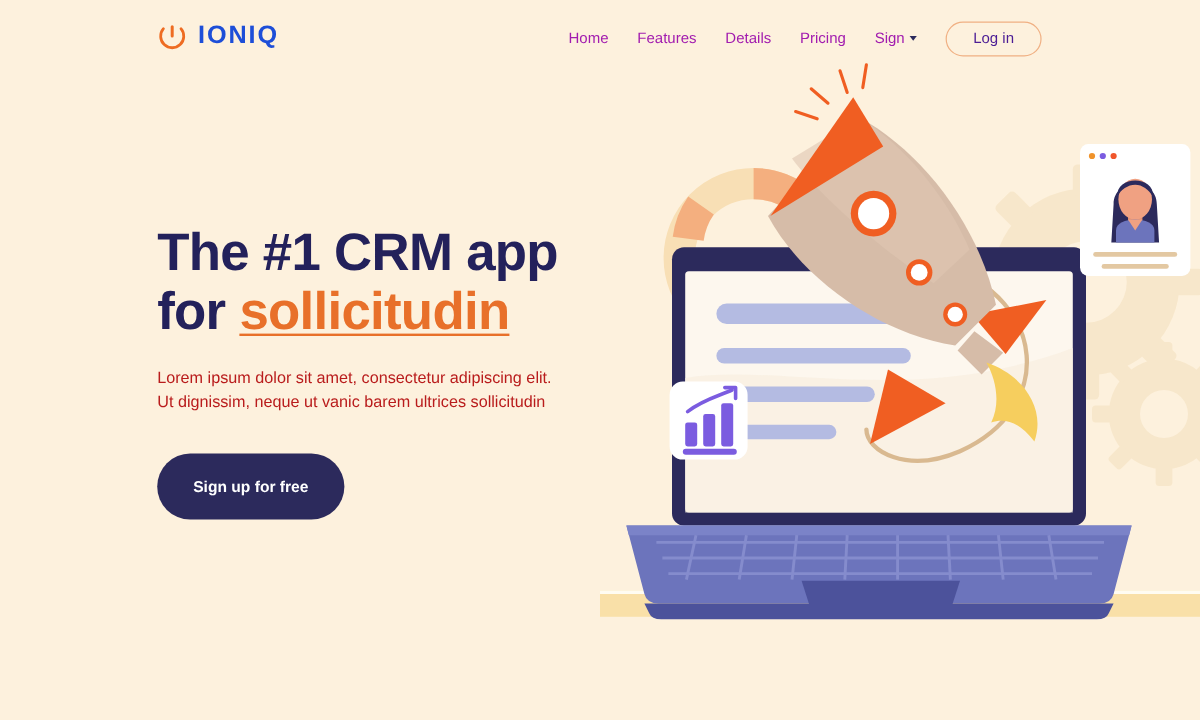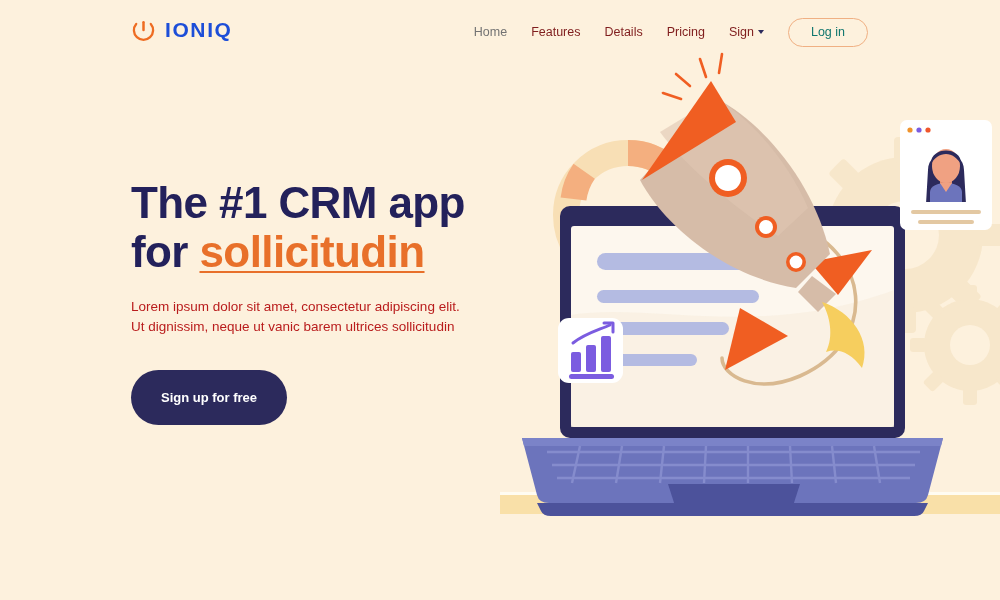--- a/index.html
+++ b/index.html
@@ -70,56 +70,56 @@
   .main-nav {
     position: absolute;
     right: 132px;
     top: 18px;
     display: flex;
     align-items: center;
     gap: 0;
   }
   .nav-link {
     font-size: 12.5px;
-    color: #7f1d1d;
+    color: #a21caf;
     text-decoration: none;
     padding: 5px 12px;
     white-space: nowrap;
     line-height: 1;
   }
-  .nav-link.is-active { color: #737373; }
+  .nav-link.is-active { color: #a21caf; }
   .nav-caret {
     display: inline-block;
     margin-left: 4px;
     border-left: 3.5px solid transparent;
     border-right: 3.5px solid transparent;
     border-top: 4.5px solid #2C2A5C;
     vertical-align: middle;
     position: relative;
     top: -1px;
   }
   .login-btn {
     margin-left: 12px;
     font-size: 12.5px;
-    color: #0f766e;
+    color: #4c1d95;
     background: transparent;
     border: 1.3px solid #F0B083;
     border-radius: 999px;
     padding: 7px 22px;
     cursor: pointer;
     font-family: inherit;
     line-height: 1;
     white-space: nowrap;
   }
 
   
   .hero-copy {
     position: absolute;
     left: 131px;
-    top: 178px;
+    top: 186px;
     width: 400px;
     z-index: 30;
   }
   .hero-title {
     font-size: 44px;
     font-weight: bold;
     color: #23215B;
     line-height: 1.12;
     letter-spacing: -0.6px;
   }

